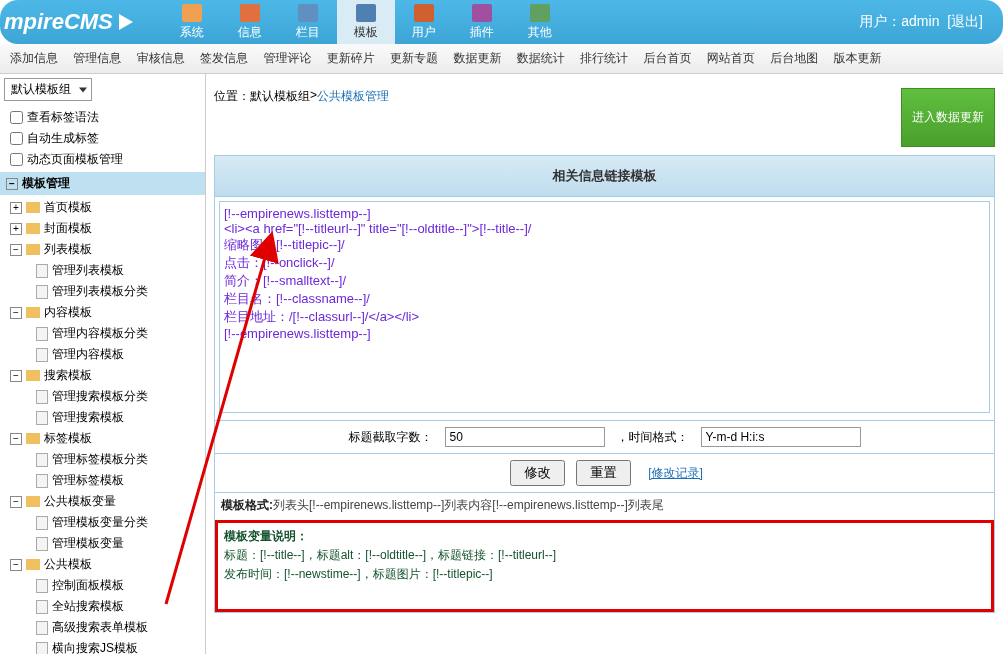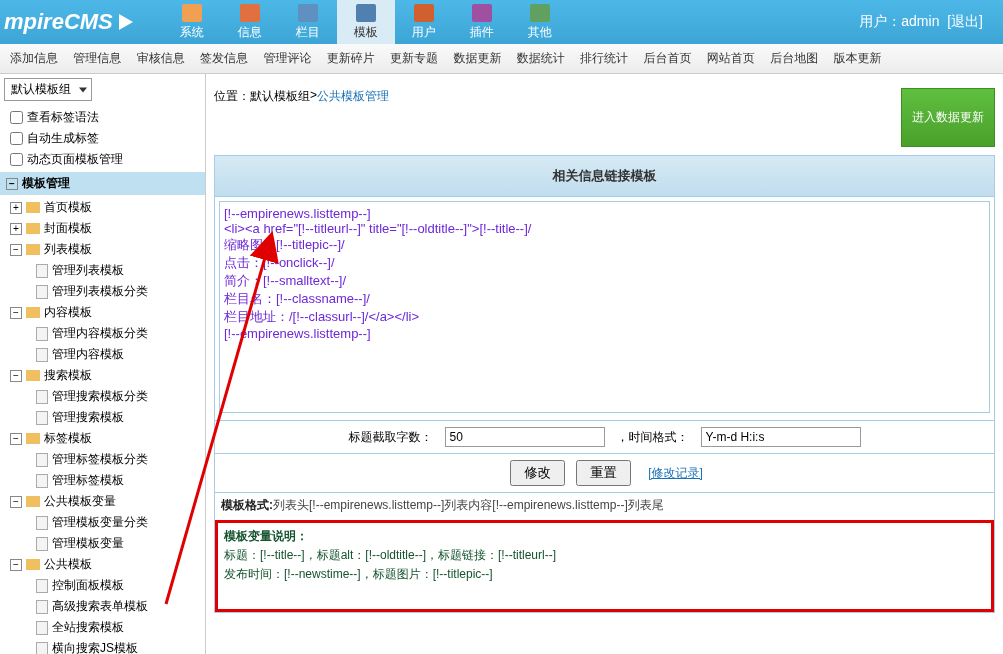--- a/index.html
+++ b/index.html
@@ -1,17 +1,17 @@
 <!DOCTYPE html>
 <html><head>
 <meta charset="utf-8">
 <style>
 * { box-sizing: border-box; margin: 0; padding: 0; }
 body { font-family: "Microsoft YaHei", Arial, sans-serif; font-size: 12px; background: #fff; }
-.top-bar { background: linear-gradient(to bottom, #4db8e8, #3ca5d6); height: 44px; display: flex; align-items: center; color: #fff; }
+.top-bar { background: linear-gradient(to bottom, #4db8e8, #3ca5d6); height: 44px; display: flex; align-items: center; color: #fff; border-radius: 18px; }
 .logo { font-size: 22px; font-weight: bold; font-style: italic; padding: 0 10px 0 4px; display: flex; align-items: center; }
 .logo-arrow { width: 0; height: 0; border-top: 8px solid transparent; border-bottom: 8px solid transparent; border-left: 14px solid #fff; margin-left: 6px; }
 .main-menu { display: flex; gap: 0; margin-left: 20px; }
 .menu-item { width: 58px; height: 44px; display: flex; flex-direction: column; align-items: center; justify-content: center; cursor: pointer; font-size: 12px; }
 .menu-item.active { background: #d9ecf5; color: #333; }
 .menu-icon { width: 20px; height: 18px; background: #f0a050; margin-bottom: 2px; border-radius: 2px; }
 .menu-icon.i2 { background: #e07040; }
 .menu-icon.i3 { background: #6090c0; }
 .menu-icon.i4 { background: #5080b0; }
 .menu-icon.i5 { background: #d06030; }
@@ -211,25 +211,25 @@
           <span class="node-icon">−</span>
           <span class="folder-icon"></span>
           <span>公共模板</span>
         </div>
       <div class="tree-sub2 tree-item">
           <span class="file-icon"></span>
           <span>控制面板模板</span>
         </div>
       <div class="tree-sub2 tree-item">
           <span class="file-icon"></span>
+          <span>全站搜索模板</span>
+        </div>
+      <div class="tree-sub2 tree-item">
+          <span class="file-icon"></span>
           <span>高级搜索表单模板</span>
-        </div>
-      <div class="tree-sub2 tree-item">
-          <span class="file-icon"></span>
-          <span>全站搜索模板</span>
         </div>
       <div class="tree-sub2 tree-item">
           <span class="file-icon"></span>
           <span>横向搜索JS模板</span>
         </div>
 
     </div>
   </div>
 
   <div class="content" style="position:relative;">

